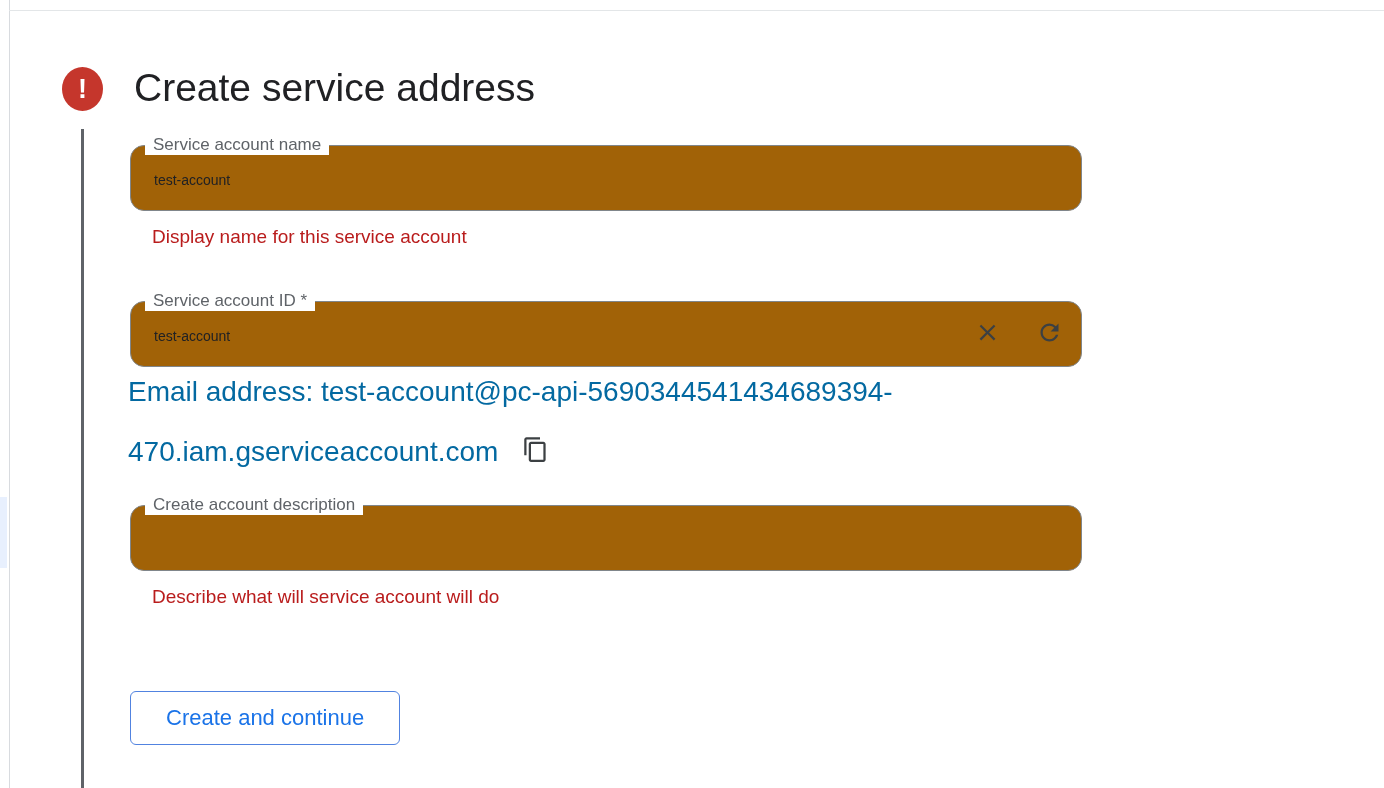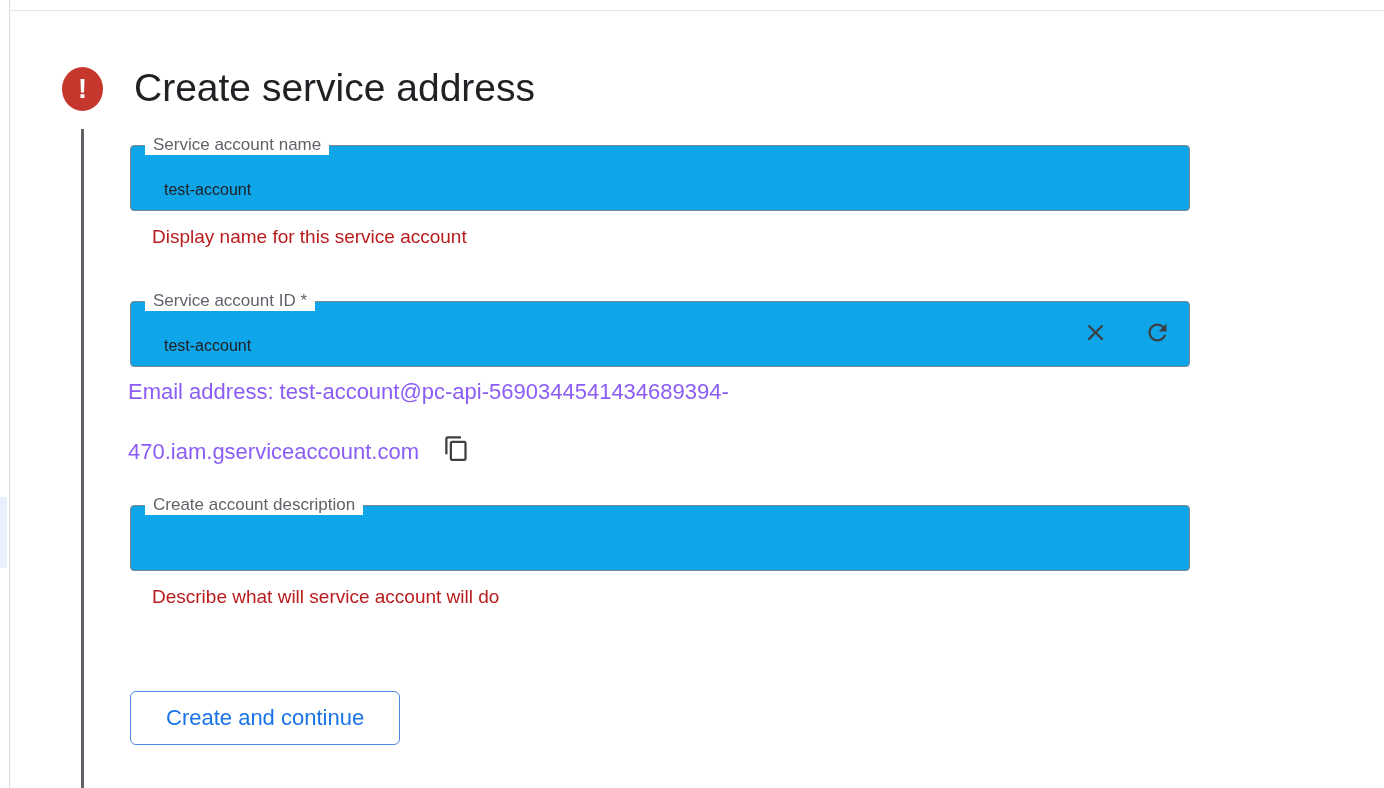--- a/index.html
+++ b/index.html
@@ -18,55 +18,55 @@
     position:absolute;left:62px;top:67px;width:41px;height:44px;border-radius:50%;
     background:#c5362c;color:#ffffff;display:flex;align-items:center;justify-content:center;
     font-size:27px;font-weight:700;line-height:1;
   }
   .page-title{
     position:absolute;left:134px;top:66px;margin:0;
     font-size:39px;font-weight:400;color:#202124;letter-spacing:0;white-space:nowrap;
   }
 
   .field{
-    position:absolute;left:130px;width:1060px;height:66px;box-sizing:border-box;
-    border:1px solid #80868b;border-radius:4px;background:#0ea5e9;
+    position:absolute;left:130px;width:952px;height:66px;box-sizing:border-box;
+    border:1px solid #80868b;border-radius:14px;background:#a16207;
   }
   .field-name{top:145px;}
   .field-id{top:301px;}
   .field-desc{top:505px;}
   .field-label{
     position:absolute;top:-12px;left:14px;background:#ffffff;padding:0 8px;
     font-size:17px;line-height:21px;color:#5f6368;white-space:nowrap;
   }
   .field-input{
     position:absolute;left:21px;top:1px;height:calc(100% - 2px);border:none;outline:none;
-    background:transparent;padding:0;margin:12px;
-    font-family:"Liberation Sans", sans-serif;font-size:16px;color:#202124;
+    background:transparent;padding:0;margin:2px;
+    font-family:"Liberation Sans", sans-serif;font-size:14px;color:#202124;
     width:calc(100% - 50px);
   }
   .field-id .field-input{width:calc(100% - 170px);}
 
   .icon-btn{
     position:absolute;top:50%;transform:translateY(-50%);
     width:40px;height:40px;border:none;background:transparent;padding:0;cursor:pointer;
     display:flex;align-items:center;justify-content:center;border-radius:50%;
   }
   .icon-btn.clear{right:74px;}
   .icon-btn.refresh{right:12px;}
   .icon-btn svg{width:27px;height:27px;fill:#3c4043;}
 
   .helper{
     position:absolute;left:152px;font-size:19px;color:#b91c1c;white-space:nowrap;
   }
   .helper-name{top:226px;}
   .helper-desc{top:586px;}
 
   .email-block{
-    position:absolute;left:128px;top:362px;font-size:22px;color:#8b5cf6;
+    position:absolute;left:128px;top:362px;font-size:28px;color:#0369a1;
   }
   .email-line{height:60px;line-height:60px;white-space:nowrap;}
   .copy-btn{
     border:none;background:transparent;padding:0;margin-left:24px;cursor:pointer;
     vertical-align:middle;position:relative;top:-3px;
   }
   .copy-btn svg{width:27px;height:27px;fill:#3c4043;}
 
   .create-btn{
     position:absolute;left:130px;top:691px;height:54px;box-sizing:border-box;

